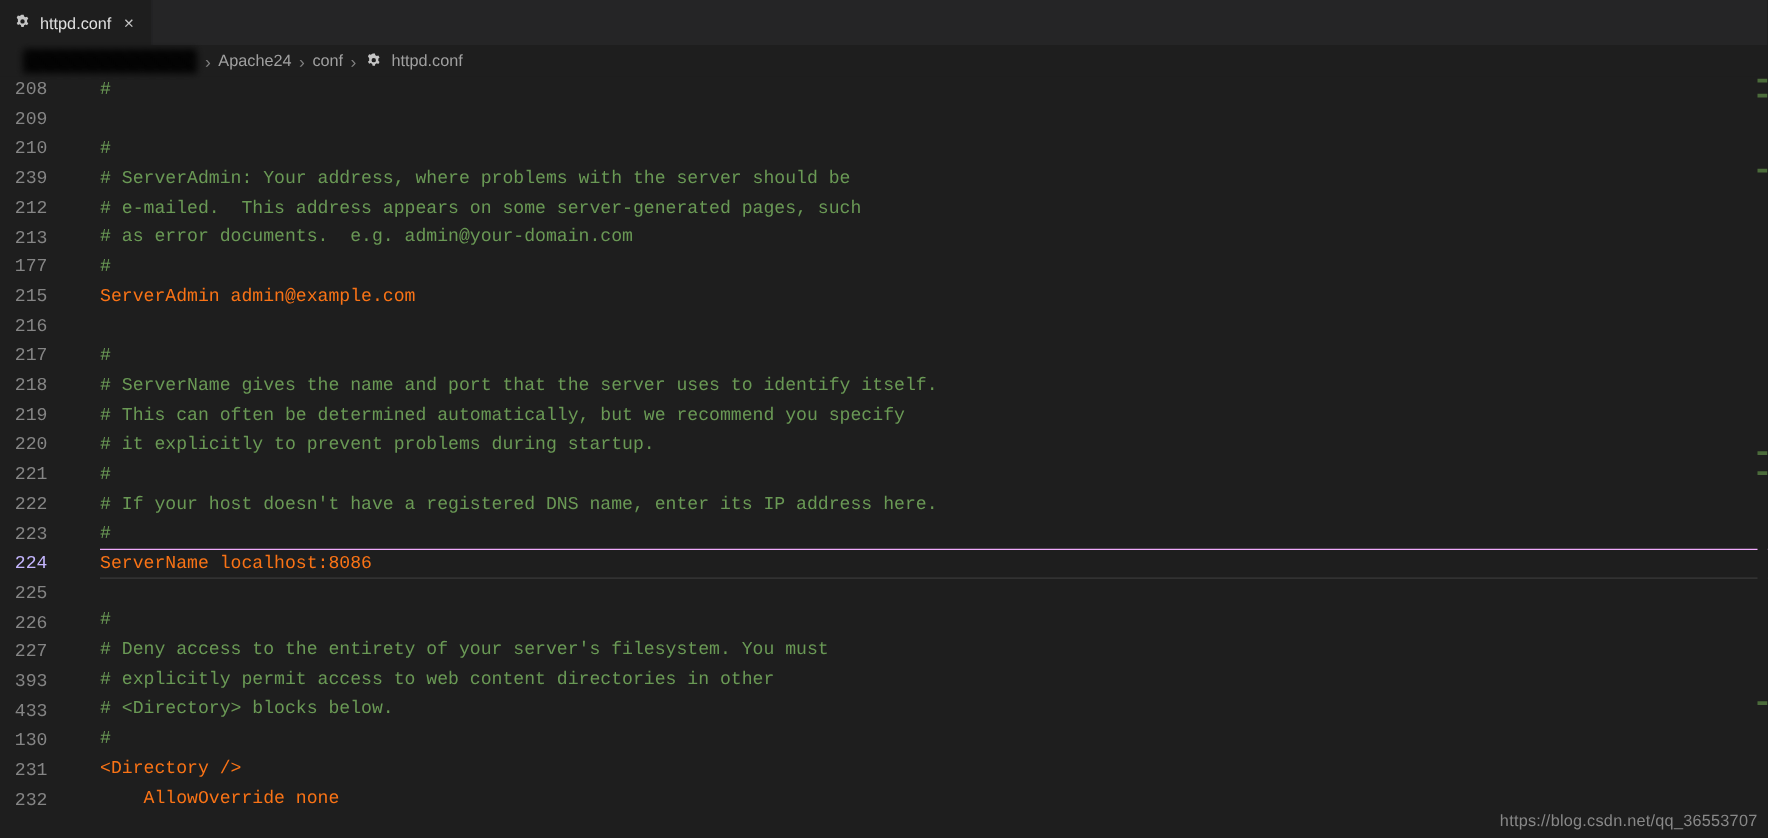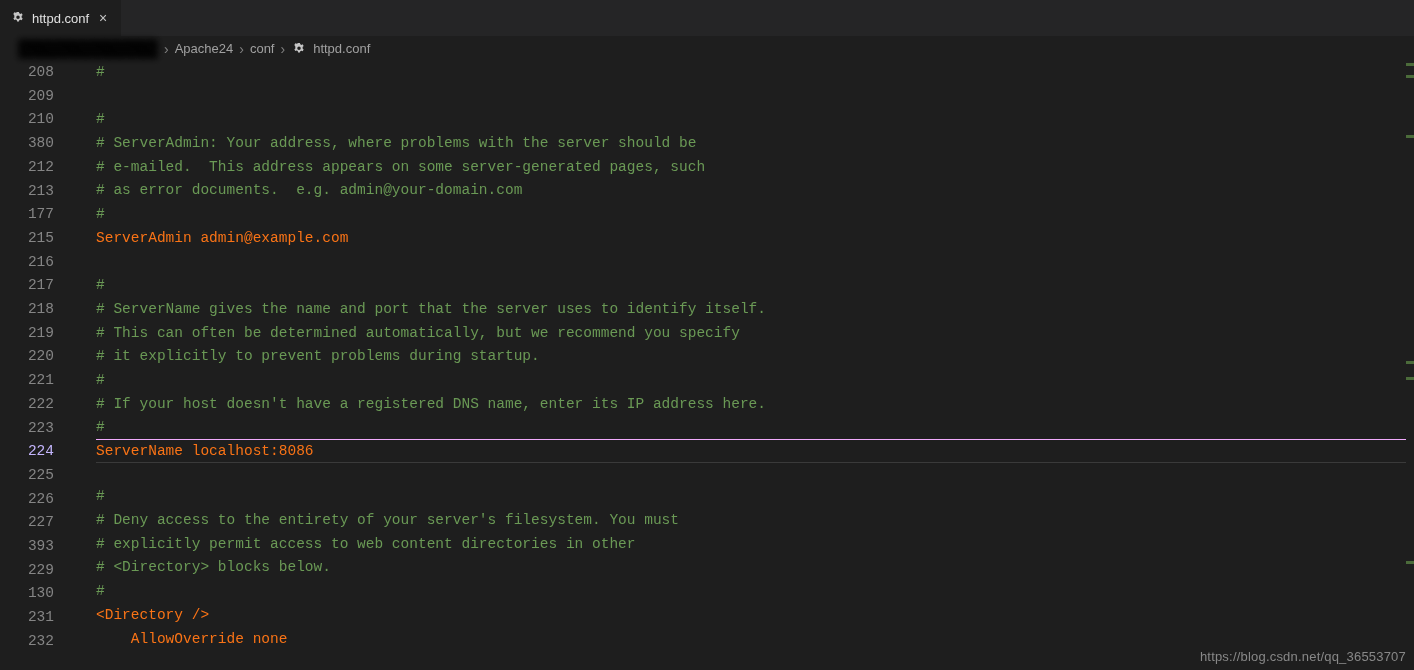--- a/index.html
+++ b/index.html
@@ -74,21 +74,20 @@
     height: calc(100% - 61px);
     position: relative;
   }
   .gutter {
     text-align: right;
     color: #858585;
     padding-right: 20px;
     user-select: none;
     width: 62px;
     flex-shrink: 0;
-    margin-left: 16px;
   }
   .gutter div { padding-right: 4px; }
   .code {
     white-space: pre;
     flex: 1;
     padding-left: 18px;
   }
   .code .line { display: block; height: 23.7px; }
   .comment { color: #6A9955; }
   .directive { color: #f97316; }
@@ -151,39 +150,39 @@
       </svg>
   </span>
   <span>httpd.conf</span>
 </div>
 
 <div class="editor">
   <div class="gutter" id="gutter">
       <div>208</div>
       <div>209</div>
       <div>210</div>
-      <div>380</div>
+      <div>239</div>
       <div>212</div>
       <div>213</div>
       <div>177</div>
       <div>215</div>
       <div>216</div>
       <div>217</div>
       <div>218</div>
       <div>219</div>
       <div>220</div>
       <div>221</div>
       <div>222</div>
       <div>223</div>
       <div class="current">224</div>
       <div>225</div>
       <div>226</div>
       <div>227</div>
       <div>393</div>
-      <div>229</div>
+      <div>433</div>
       <div>130</div>
       <div>231</div>
       <div>232</div>
     </div>
   <div class="code" id="code"><span class="line"><span class="comment">#</span></span><span class="line">&nbsp;</span><span class="line"><span class="comment">#</span></span><span class="line"><span class="comment"># ServerAdmin: Your address, where problems with the server should be</span></span><span class="line"><span class="comment"># e-mailed.  This address appears on some server-generated pages, such</span></span><span class="line"><span class="comment"># as error documents.  e.g. admin@your-domain.com</span></span><span class="line"><span class="comment">#</span></span><span class="line"><span class="directive">ServerAdmin admin@example.com</span></span><span class="line">&nbsp;</span><span class="line"><span class="comment">#</span></span><span class="line"><span class="comment"># ServerName gives the name and port that the server uses to identify itself.</span></span><span class="line"><span class="comment"># This can often be determined automatically, but we recommend you specify</span></span><span class="line"><span class="comment"># it explicitly to prevent problems during startup.</span></span><span class="line"><span class="comment">#</span></span><span class="line"><span class="comment"># If your host doesn't have a registered DNS name, enter its IP address here.</span></span><span class="line"><span class="comment">#</span></span><span class="line current-line-row"><span class="directive">ServerName localhost:8086</span></span><span class="line">&nbsp;</span><span class="line"><span class="comment">#</span></span><span class="line"><span class="comment"># Deny access to the entirety of your server's filesystem. You must</span></span><span class="line"><span class="comment"># explicitly permit access to web content directories in other</span></span><span class="line"><span class="comment"># &lt;Directory&gt; blocks below.</span></span><span class="line"><span class="comment">#</span></span><span class="line"><span class="directive">&lt;Directory /&gt;</span></span><span class="line"><span class="directive">    AllowOverride none</span></span></div>
 </div>
 
 <div class="scroll-strip">
   <div class="scroll-mark" style="top:2px"></div>
   <div class="scroll-mark" style="top:14px"></div>

